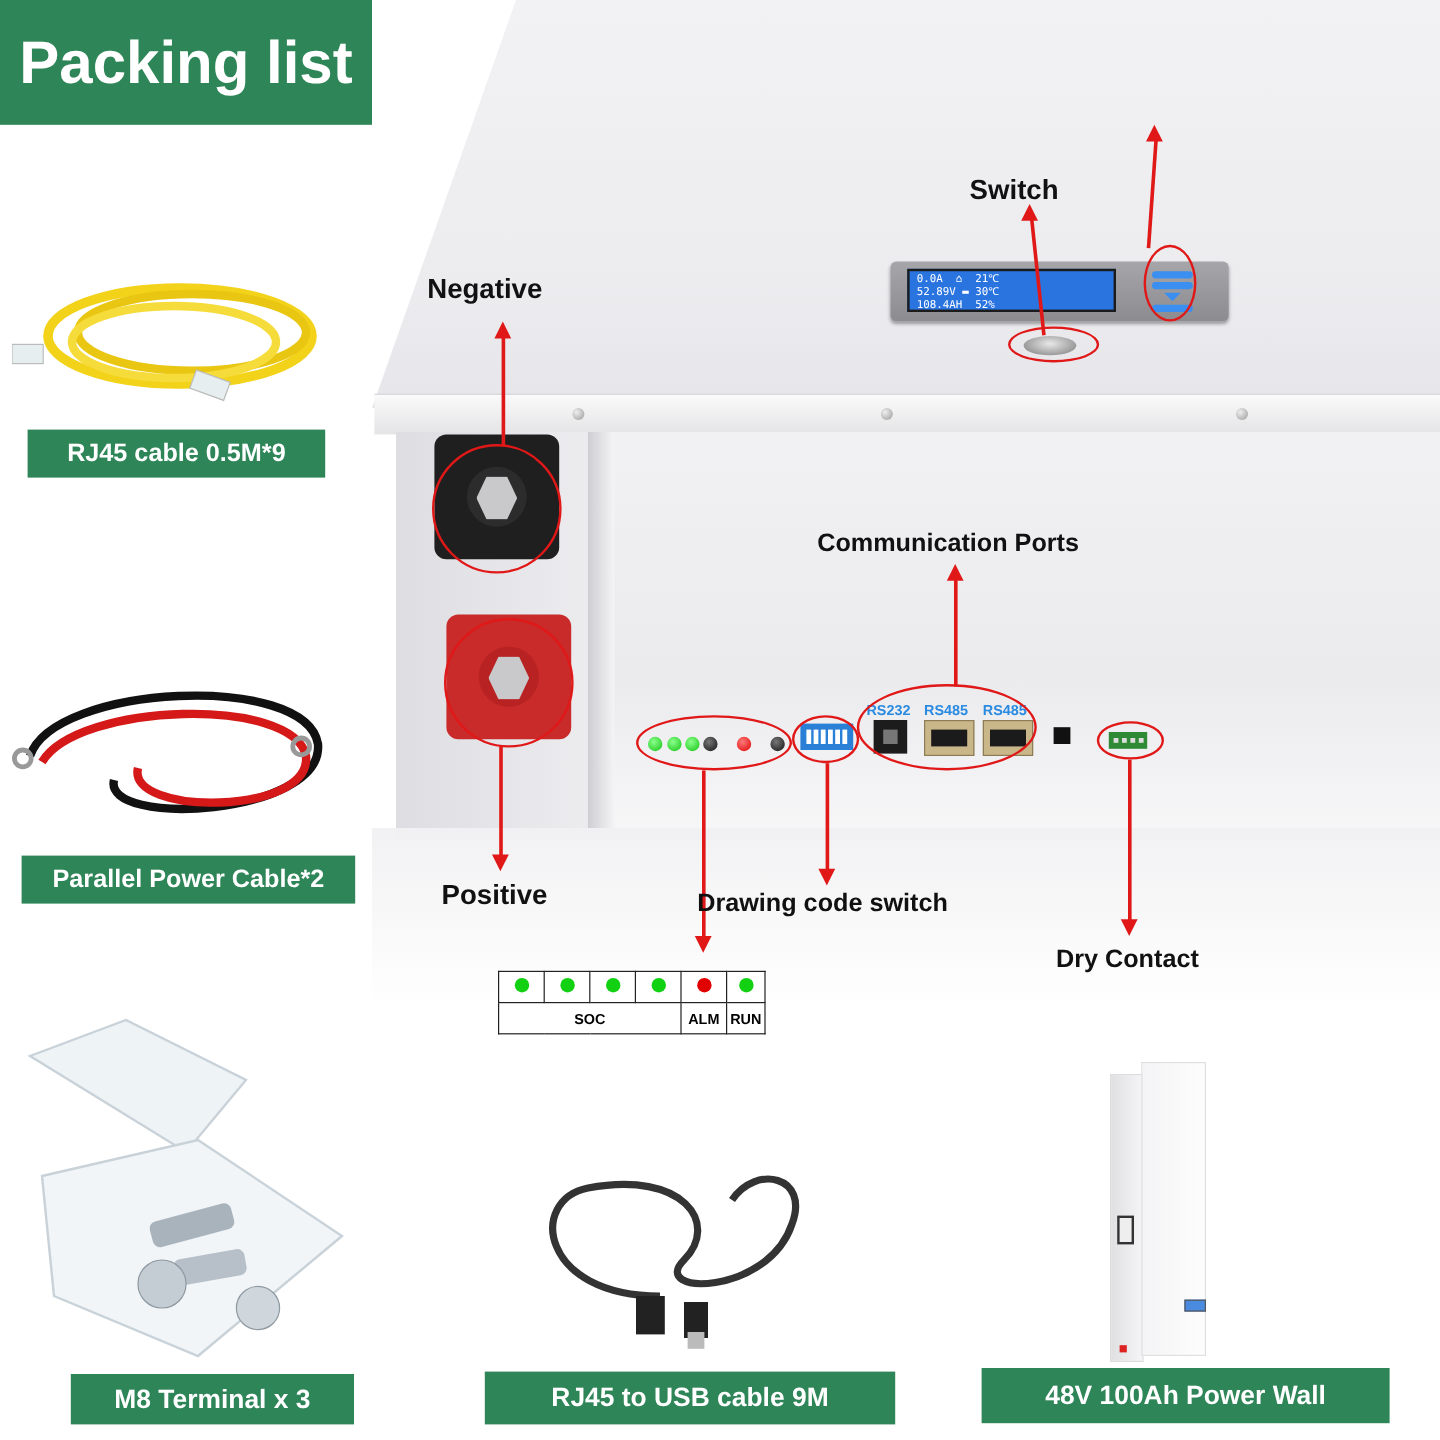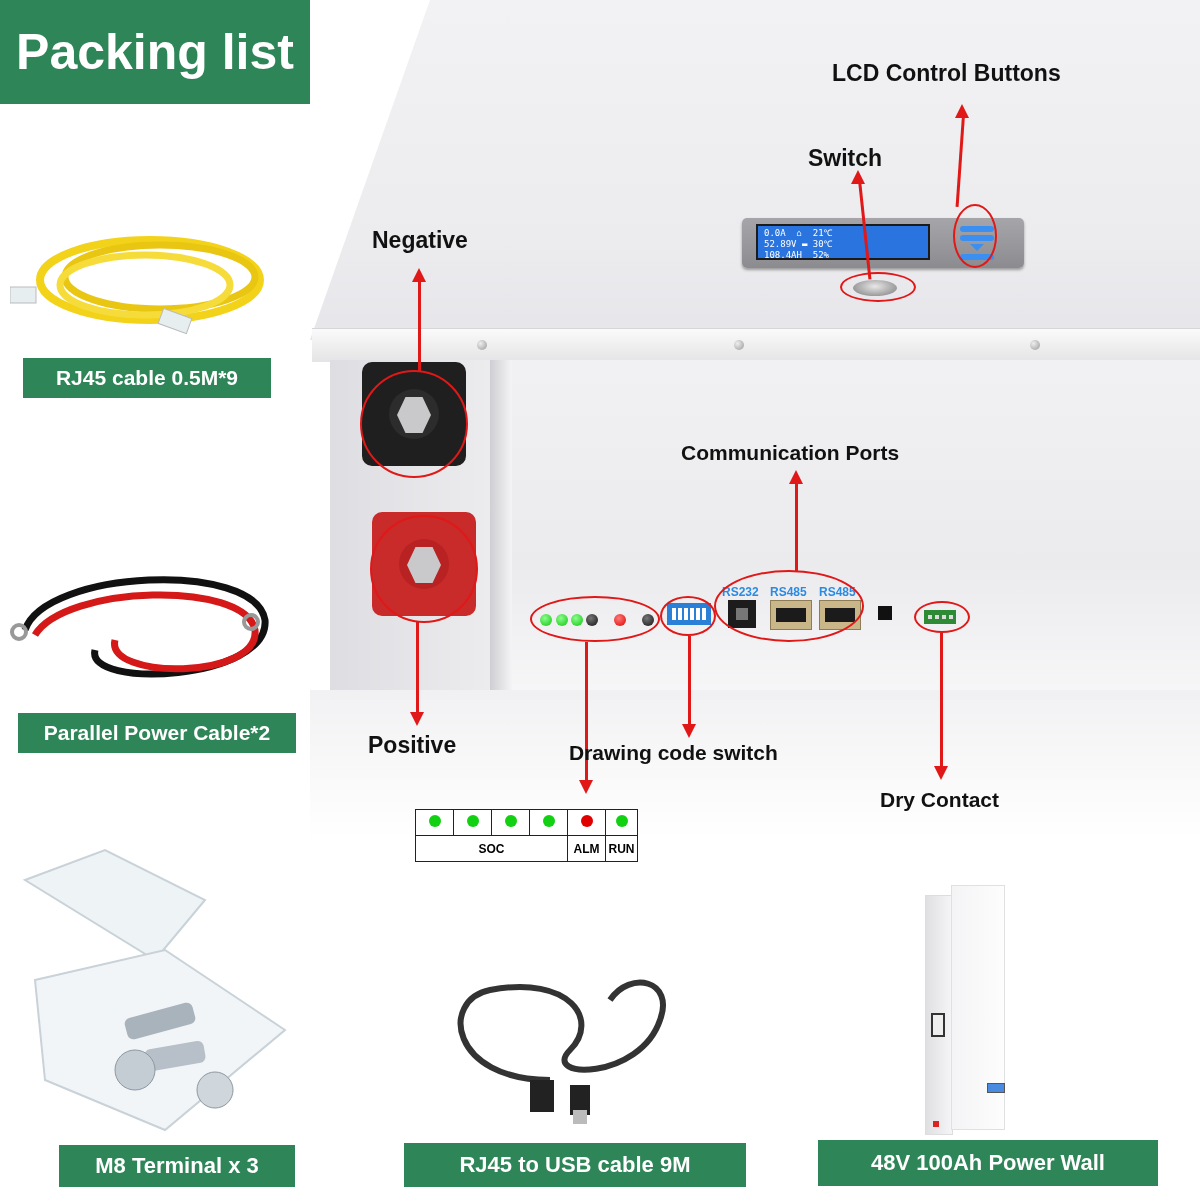--- a/index.html
+++ b/index.html
@@ -131,26 +131,25 @@
 
   <div class="red-line" style="left:585px;top:642px;height:140px"></div>
   <div class="arrow-down" style="left:579px;top:780px"></div>
 
   <div class="red-line" style="left:688px;top:636px;height:90px"></div>
   <div class="arrow-down" style="left:682px;top:724px"></div>
 
   <div class="red-line" style="left:940px;top:633px;height:135px"></div>
   <div class="arrow-down" style="left:934px;top:766px"></div>
 
-  <div class="callout" style="left:832px;top:60px">LCD Control Buttons</div>
   <div class="callout" style="left:808px;top:145px">Switch</div>
-  <div class="callout" style="left:372px;top:227px">Negative</div>
+  <div class="callout" style="left:356px;top:227px">Negative</div>
   <div class="callout" style="left:368px;top:732px">Positive</div>
   <div class="callout" style="left:681px;top:441px;font-size:21px">Communication Ports</div>
-  <div class="callout" style="left:569px;top:741px;font-size:21px">Drawing code switch</div>
+  <div class="callout" style="left:581px;top:741px;font-size:21px">Drawing code switch</div>
   <div class="callout" style="left:880px;top:788px;font-size:21px">Dry Contact</div>
 
   <table class="legend">
     <tbody>
         <tr>
       <td style="width:38px"><span class="dot" style="background:#12d012"></span></td>
       <td style="width:38px"><span class="dot" style="background:#12d012"></span></td>
       <td style="width:38px"><span class="dot" style="background:#12d012"></span></td>
       <td style="width:38px"><span class="dot" style="background:#12d012"></span></td>
       <td style="width:38px"><span class="dot" style="background:#e00000"></span></td>

